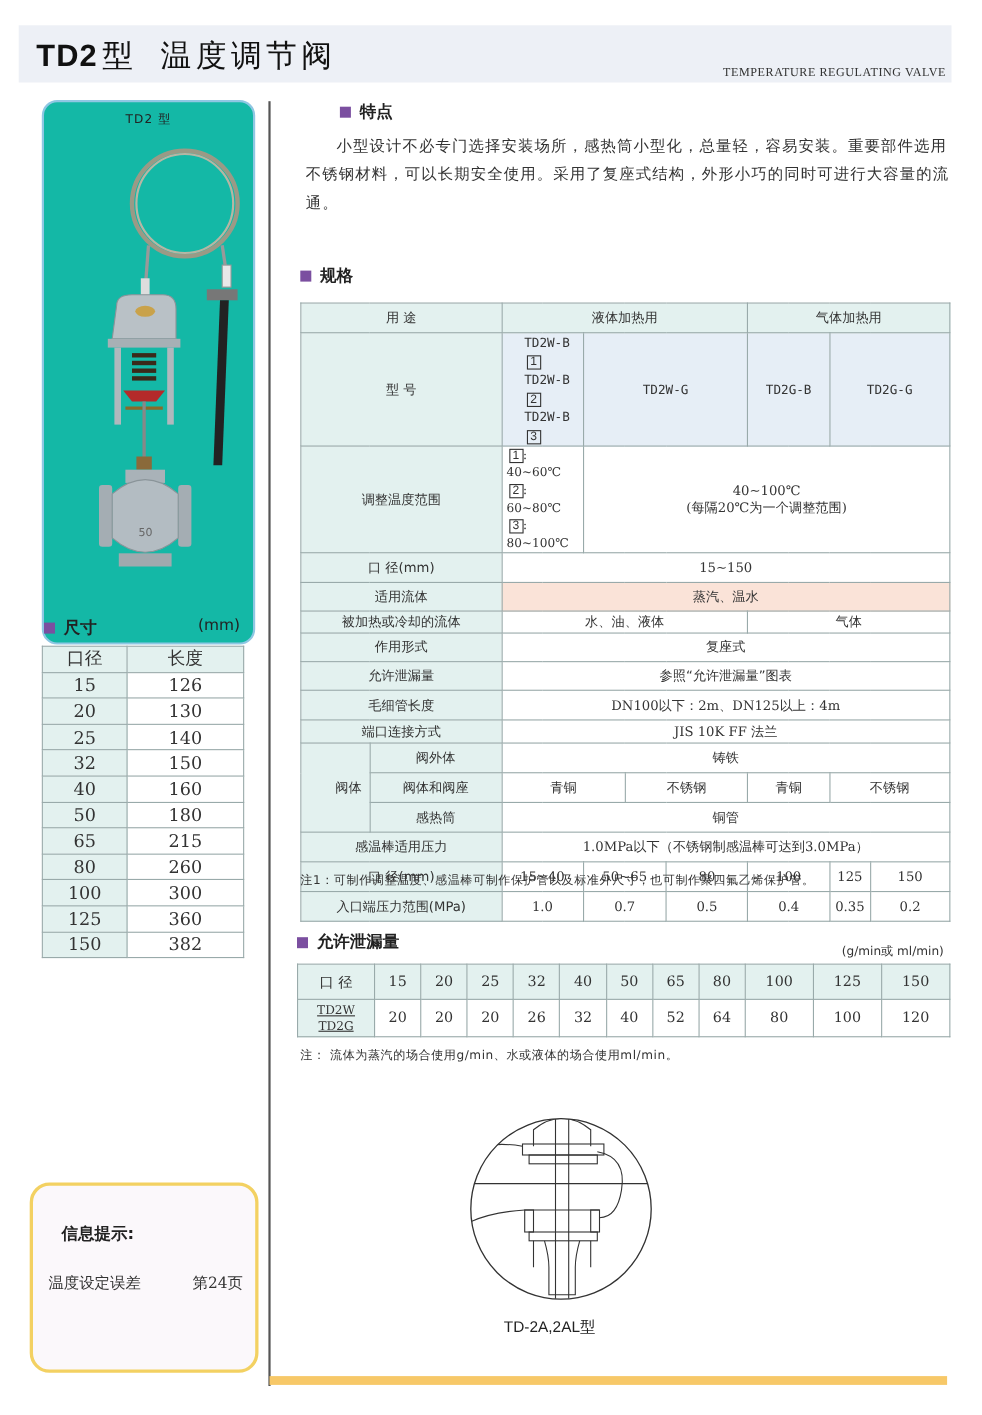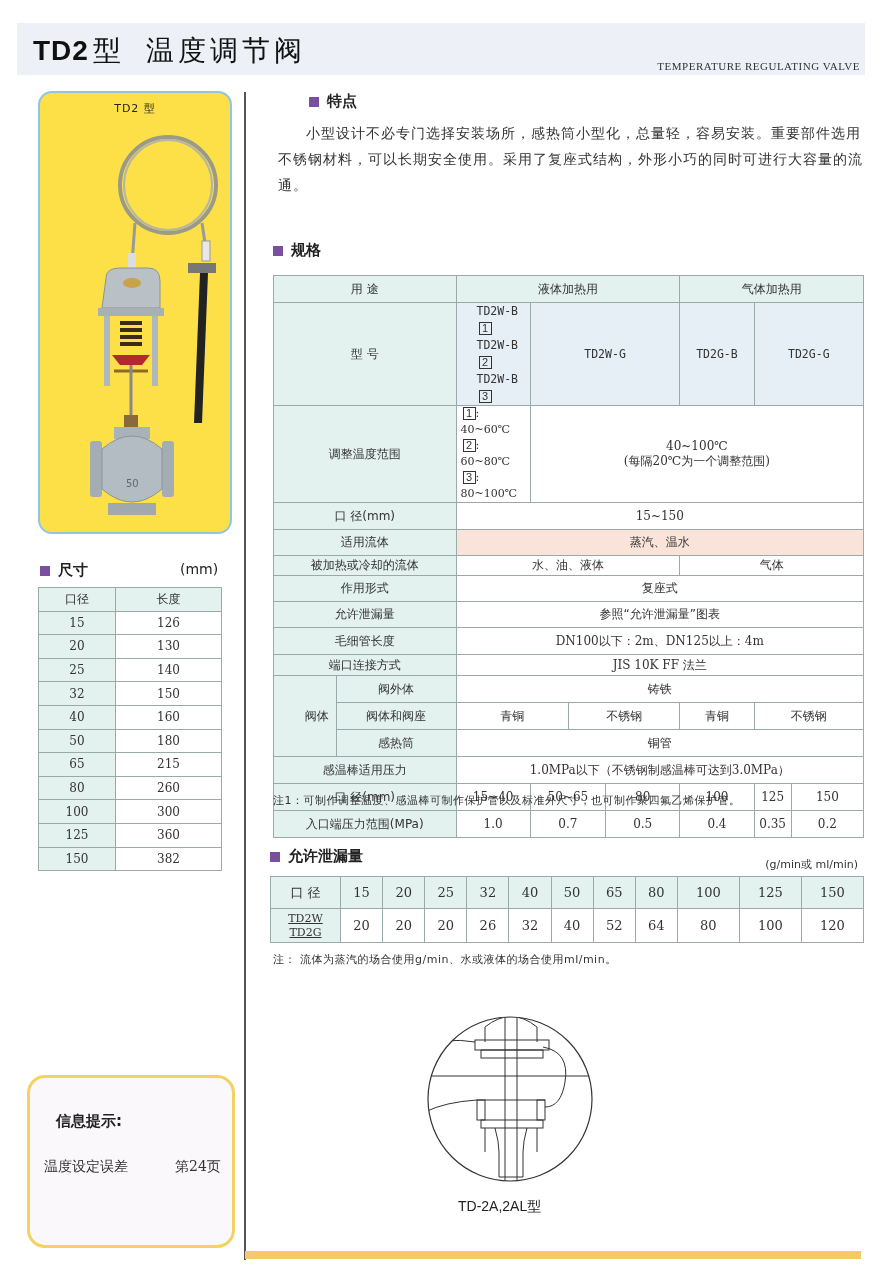--- a/index.html
+++ b/index.html
@@ -4,37 +4,37 @@
 <style>
   * { box-sizing: border-box; margin: 0; padding: 0; }
   body { width: 893px; height: 1286px; background: #ffffff; position: relative; font-family: "DejaVu Sans", sans-serif; color: #333; overflow: hidden; }
   .abs { position: absolute; }
   .header-bar { left: 17px; top: 23px; width: 848px; height: 52px; background: #edf0f6; }
   .title { left: 33px; top: 32px; font-family: "Liberation Sans", sans-serif; font-size: 28px; font-weight: bold; color: #111; letter-spacing: 1px; }
   .title .cn { font-weight: normal; margin-left: 4px; }
   .title .cn2 { font-weight: normal; margin-left: 24px; letter-spacing: 4px; }
   .subtitle { right: 33px; top: 60px; font-family: "Liberation Serif", serif; font-size: 11px; color: #333; letter-spacing: 0.5px; }
   .vline { left: 244px; top: 92px; width: 2px; height: 1168px; background: #555; }
-  .photo-box { left: 38px; top: 91px; width: 194px; height: 443px; border: 2px solid #8fc7e3; border-radius: 14px; background: #fde047; }
+  .photo-box { left: 38px; top: 91px; width: 194px; height: 495px; border: 2px solid #8fc7e3; border-radius: 14px; background: #14b8a6; }
   .photo-label { left: 0; right: 0; top: 8px; text-align: center; font-size: 11px; color: #222; letter-spacing: 1px; }
   .sec-head { font-size: 15px; font-weight: bold; color: #222; display: flex; align-items: center; }
   .sec-head .sq { width: 10px; height: 10px; background: #7b4fa0; margin-right: 8px; display: inline-block; }
   .para { left: 278px; top: 120px; width: 590px; font-size: 14px; line-height: 26px; color: #333; letter-spacing: 1px; }
   table { border-collapse: collapse; font-size: 12px; color: #333; }
   td { border: 1px solid #9aa; text-align: center; vertical-align: middle; }
   .hdr { background: #e3f1ef; }
   .blu { background: #e6eef6; }
   .pink { background: #fae3d8; }
   .mono { font-family: "DejaVu Sans Mono", monospace; font-size: 11.5px; }
   .ser { font-family: "DejaVu Serif", serif; }
   .boxnum { display: inline-block; border: 1px solid #333; width: 13px; height: 13px; line-height: 11px; font-size: 11px; text-align: center; font-family: "Liberation Sans", sans-serif; margin-left: 2px; }
   .spec { left: 273px; top: 275px; width: 591px; }
   .note { font-size: 11px; color: #333; letter-spacing: 0.5px; }
   .dim { left: 38px; top: 587px; width: 184px; }
-  .dim td { height: 23.6px; font-family: "DejaVu Serif", serif; font-size: 12px; }
+  .dim td { height: 23.6px; font-family: "DejaVu Serif", serif; font-size: 16px; }
   .leak { left: 270px; top: 876px; width: 594px; }
   .leak td { font-family: "DejaVu Serif", serif; font-size: 13px; }
   .info { left: 27px; top: 1075px; width: 208px; height: 173px; border: 3px solid #f3d162; border-radius: 18px; background: #fbf8fb; }
   .footer-bar { left: 245px; top: 1251px; width: 616px; height: 8px; background: #f7c868; }
 </style>
 </head>
 <body>
 
 <div class="abs header-bar"></div>
 <div class="abs title">

